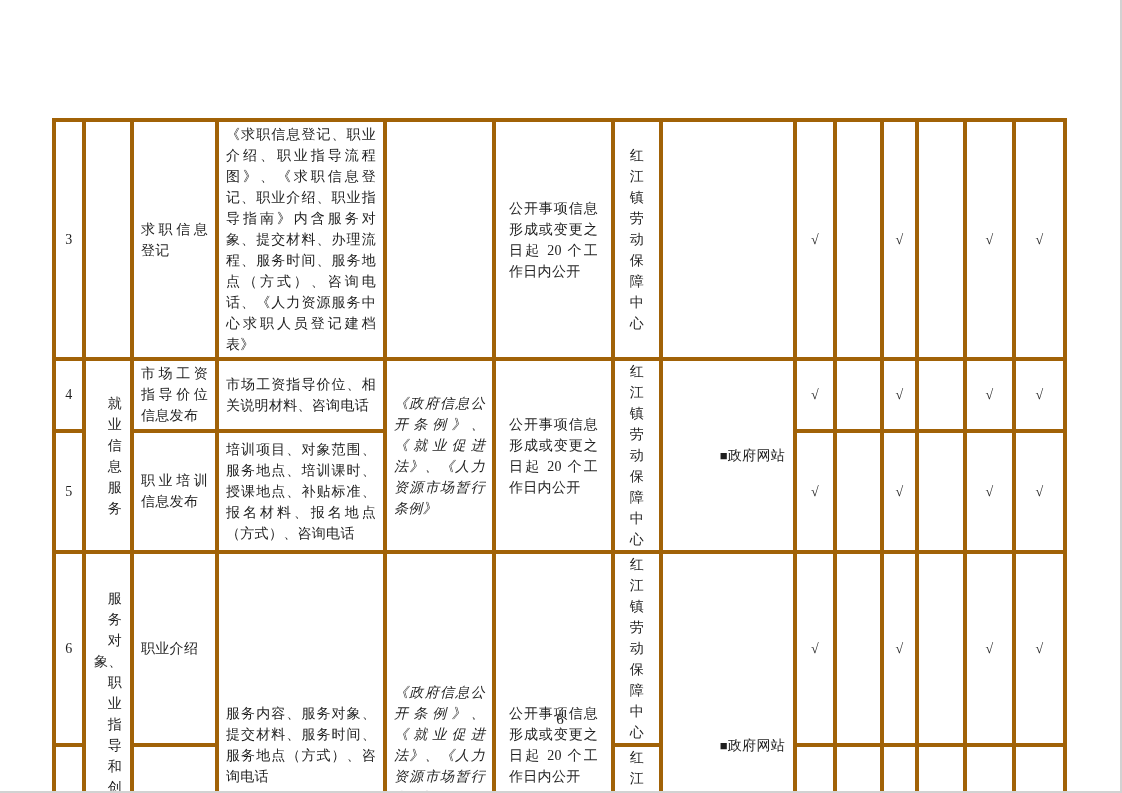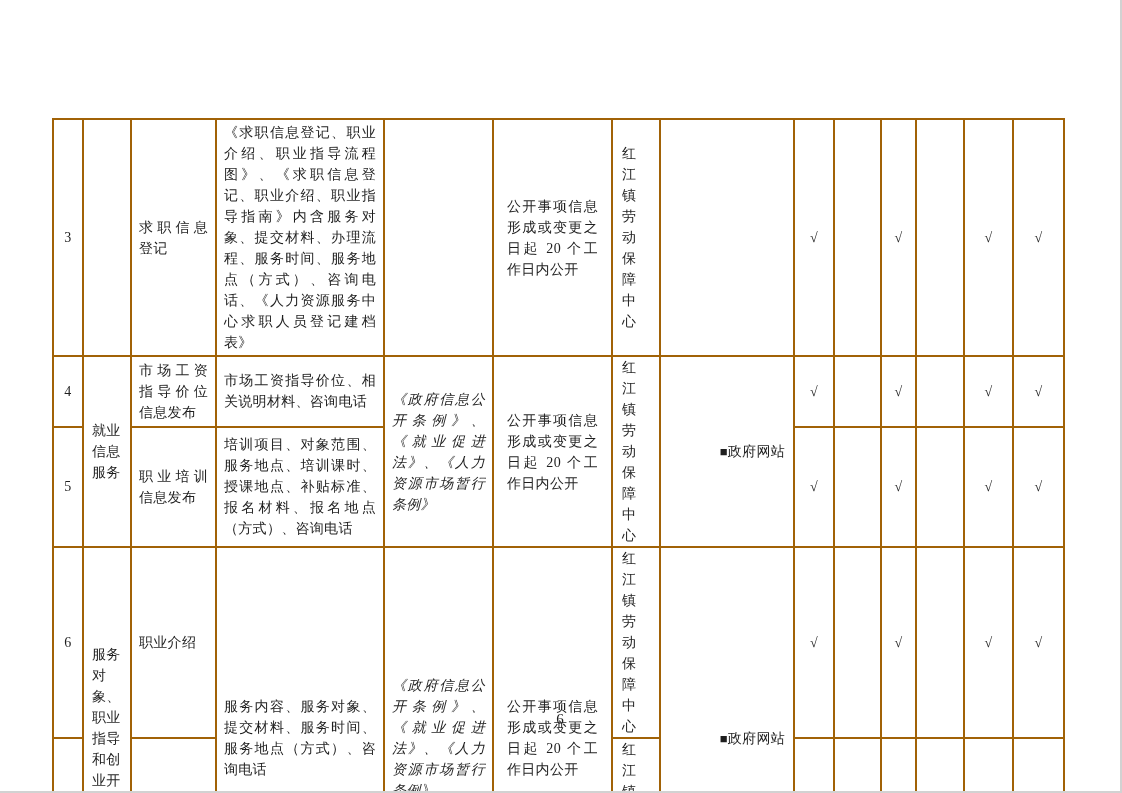--- a/index.html
+++ b/index.html
@@ -14,34 +14,34 @@
     border-bottom:2px solid #d2d2d2;
   }
   table.doc {
     position:absolute; left:52px; top:118px;
     width:1011px;
     border-collapse:collapse;
     table-layout:fixed;
     border:2px solid #3c3c3c;
   }
   table.doc td {
-    border:2px solid #a16207;
+    border:4px solid #a16207;
     vertical-align:middle;
     font-size:14px;
     line-height:21px;
     overflow:hidden;
     letter-spacing:0.3px;
   }
   td.num    { text-align:center; font-size:15px; letter-spacing:0; }
-  td.cat    { text-align:left; padding:0 8px;margin-left:12px; }
+  td.cat    { text-align:right; padding:0 8px;margin-left:12px; }
   td.item   { text-align:justify; padding:0 7px;margin-left:25px; }
   td.content{ text-align:justify; padding:2px 7px; }
   td.legal  { text-align:justify; padding:0 7px;font-style:italic; }
   td.timing { text-align:justify; padding:0 13px; }
-  td.unit   { text-align:left; padding:0 9px; }
+  td.unit   { text-align:center; padding:0 9px; }
   td.channel{ text-align:right; padding:0 8px; }
   td.check  { text-align:center; font-size:12px; color:#2a2a2a; letter-spacing:0; }
   .sq { font-size:13px; }
   .page-number {
     position:absolute; left:0; right:0; top:711px;
     text-align:center; font-size:15px; color:#1f1f1f;
   }
 </style>
 </head>
 <body>

